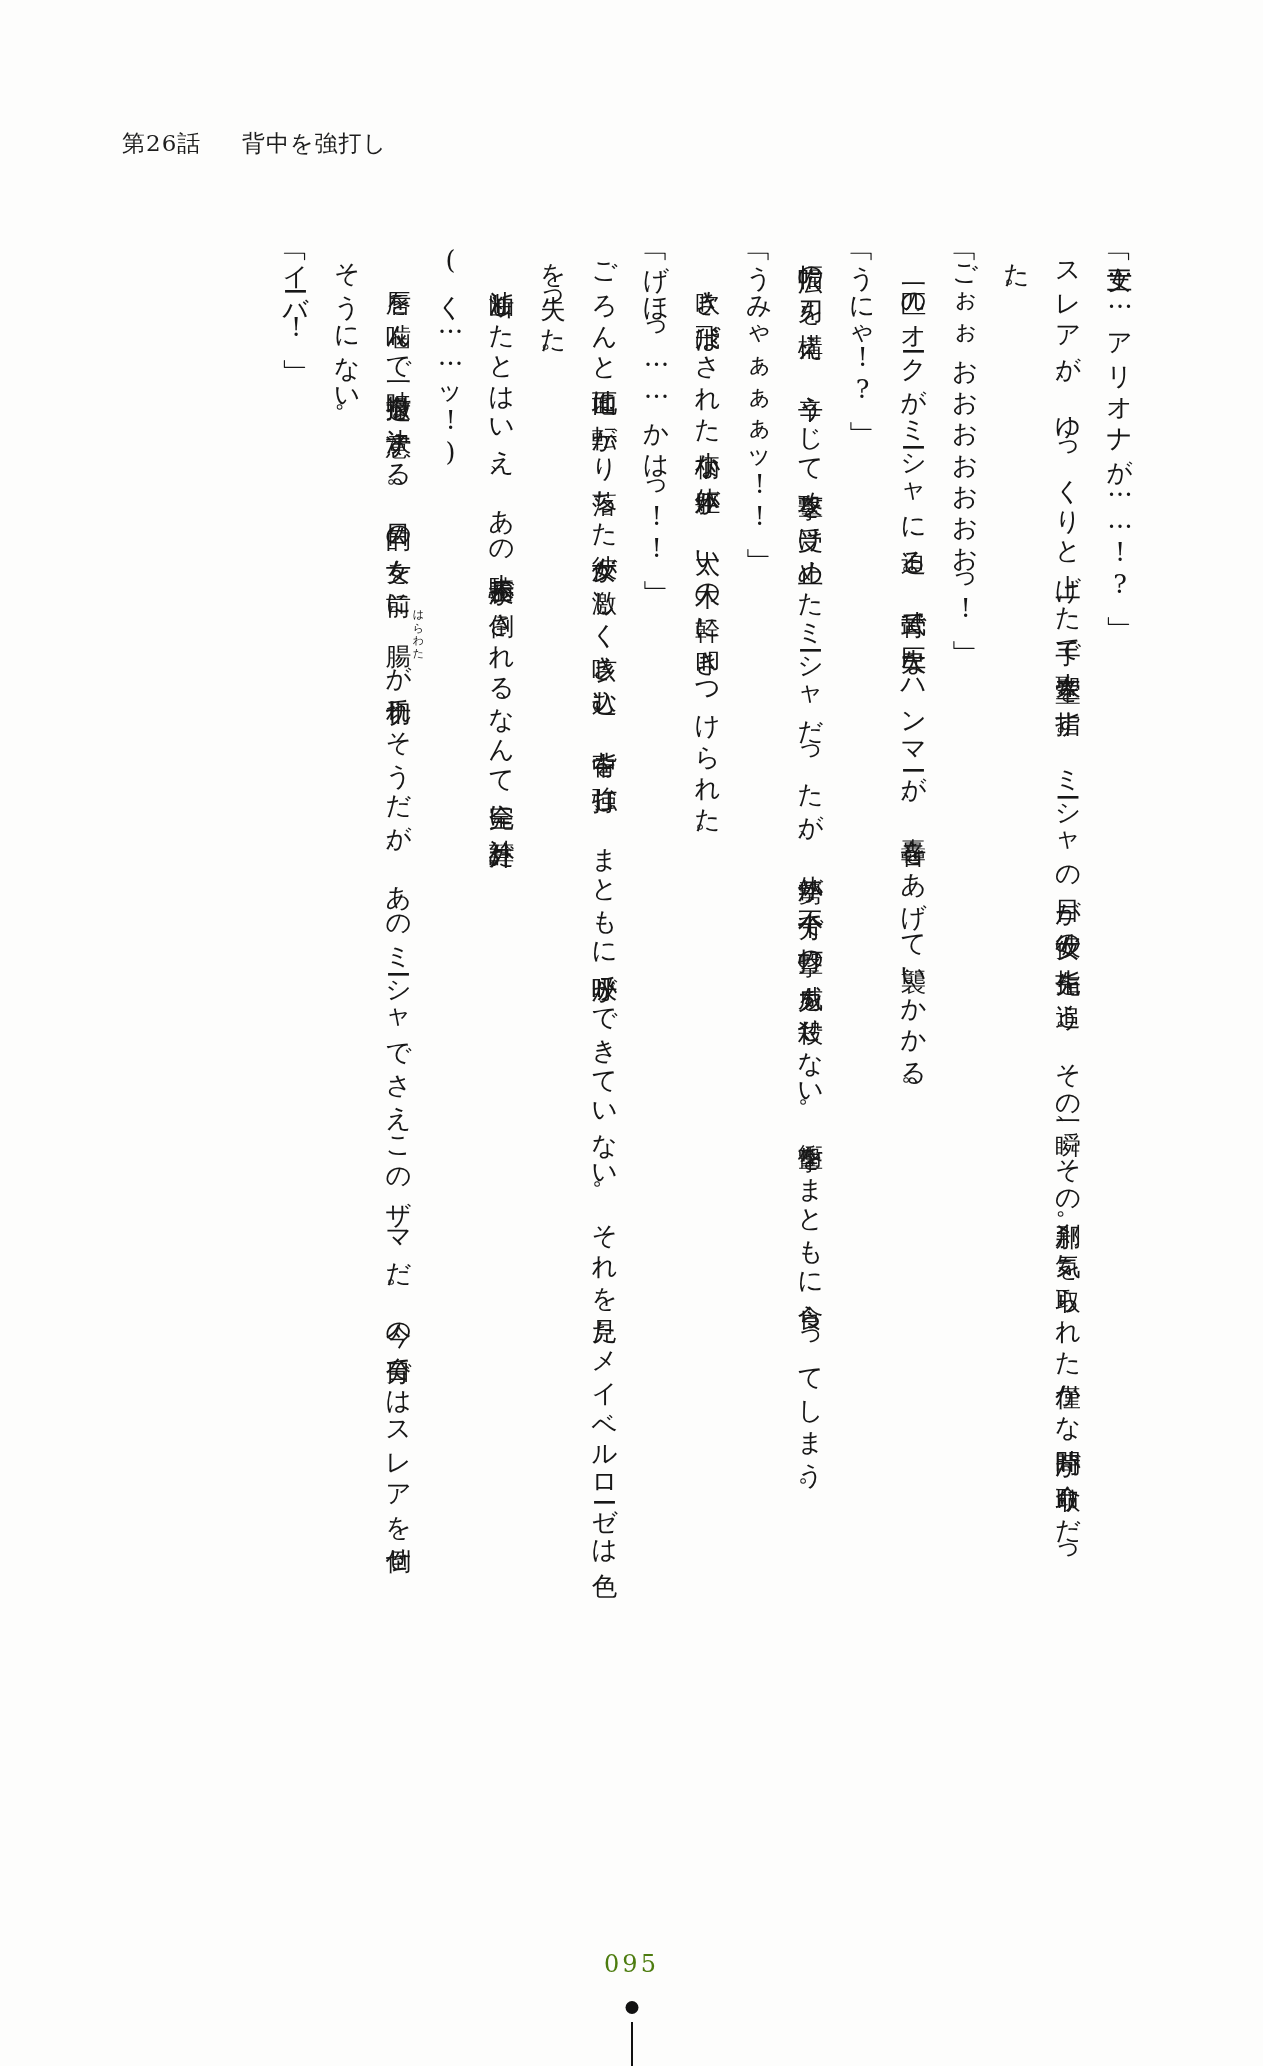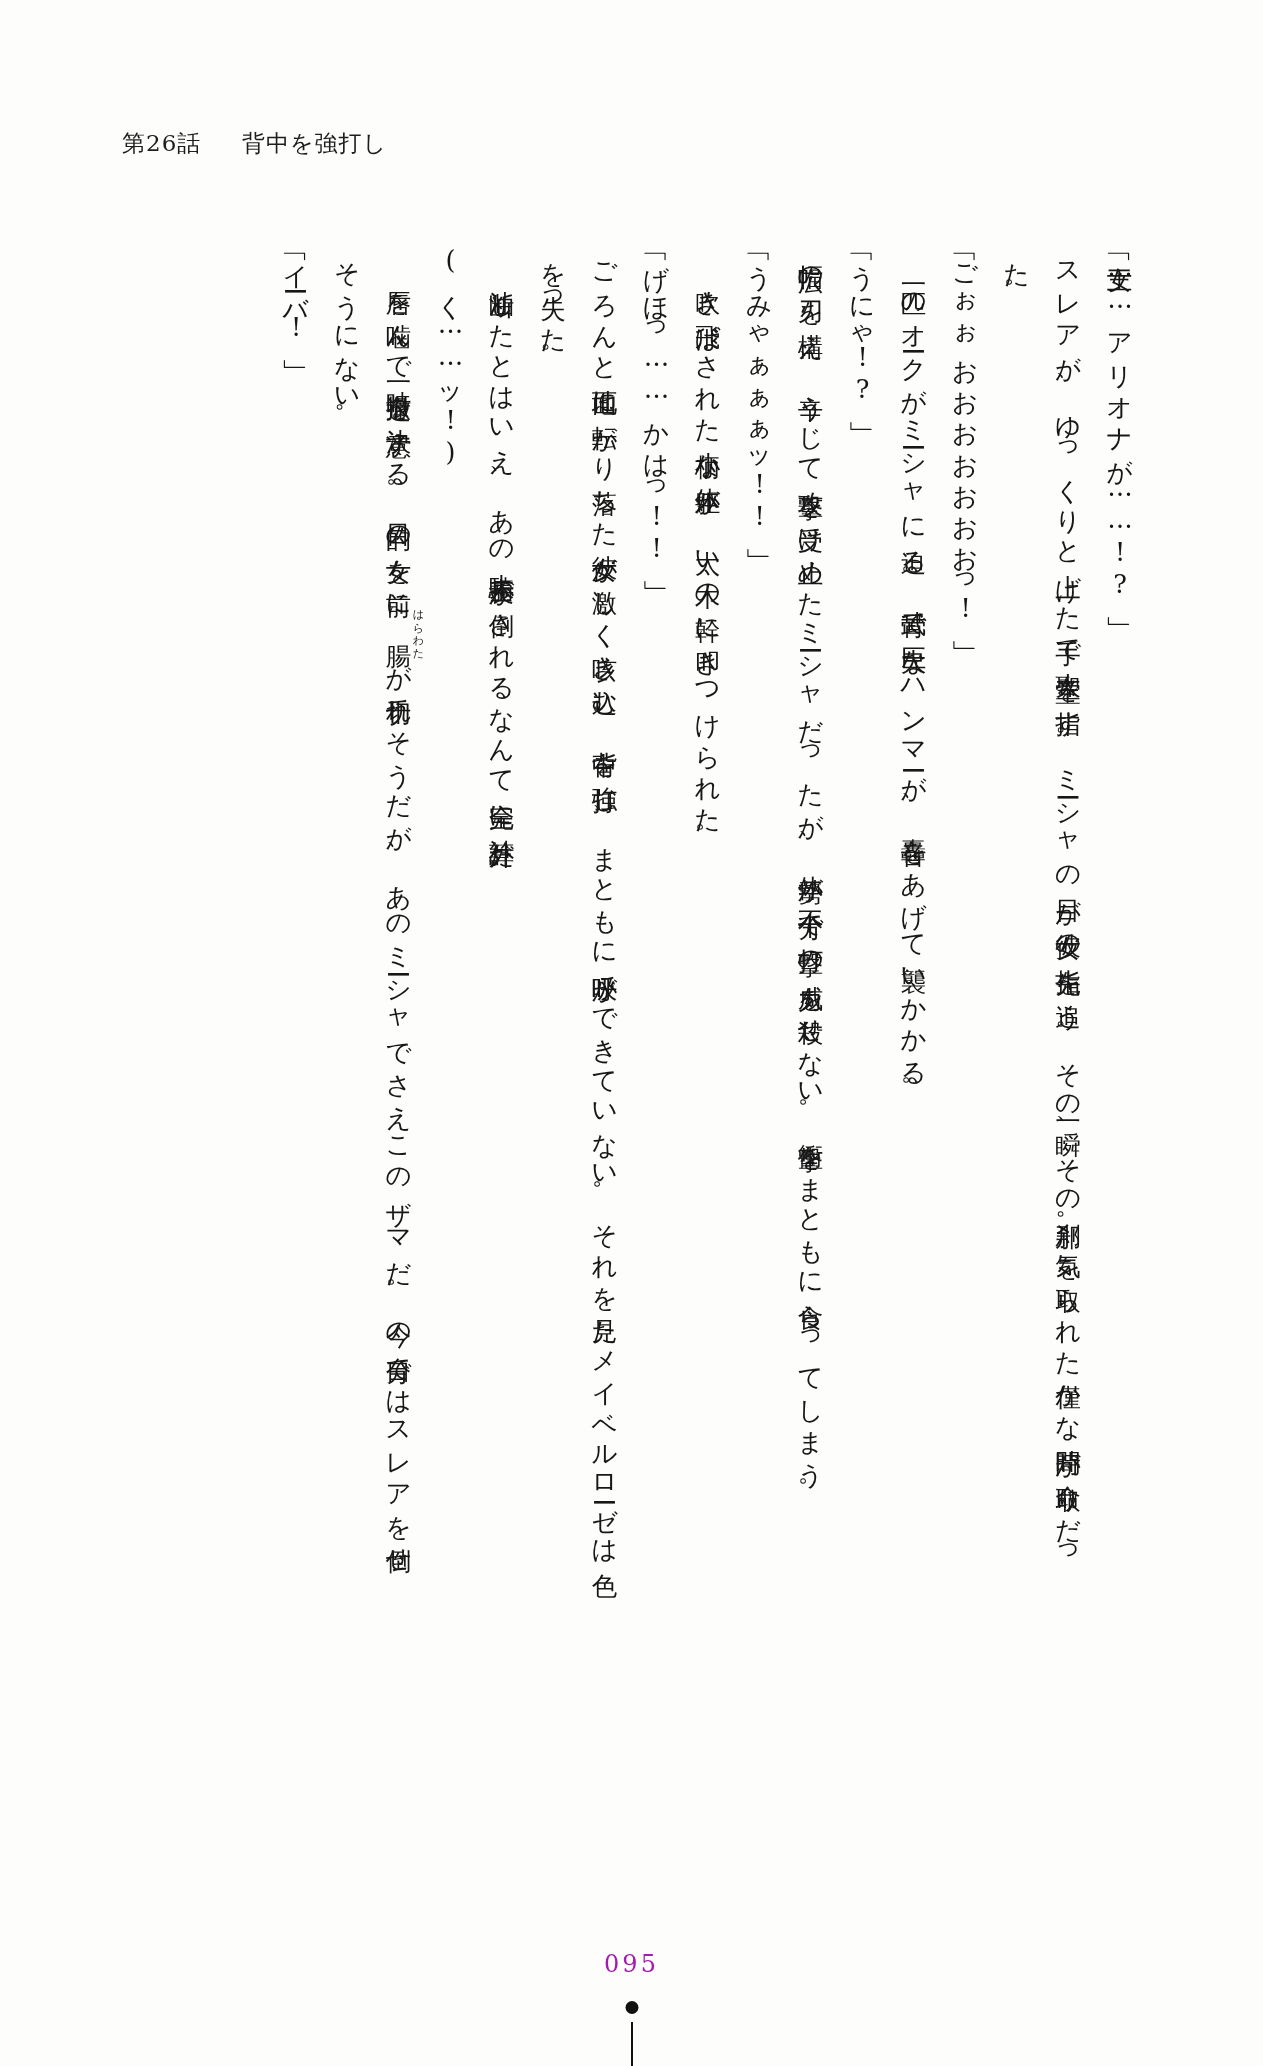--- a/index.html
+++ b/index.html
@@ -73,21 +73,21 @@
 
   
   .folio {
     position: absolute;
     bottom: 88px;
     left: 0;
     right: 0;
     text-align: center;
     font-size: 24px;
     letter-spacing: 3px;
-    color: #a21caf;
+    color: #4d7c0f;
     font-family: "DejaVu Serif", "Liberation Serif", serif;
   }
 
   .spine-dot {
     position: absolute;
     bottom: 52px;
     left: 50%;
     transform: translateX(-50%);
     width: 13px;
     height: 13px;

